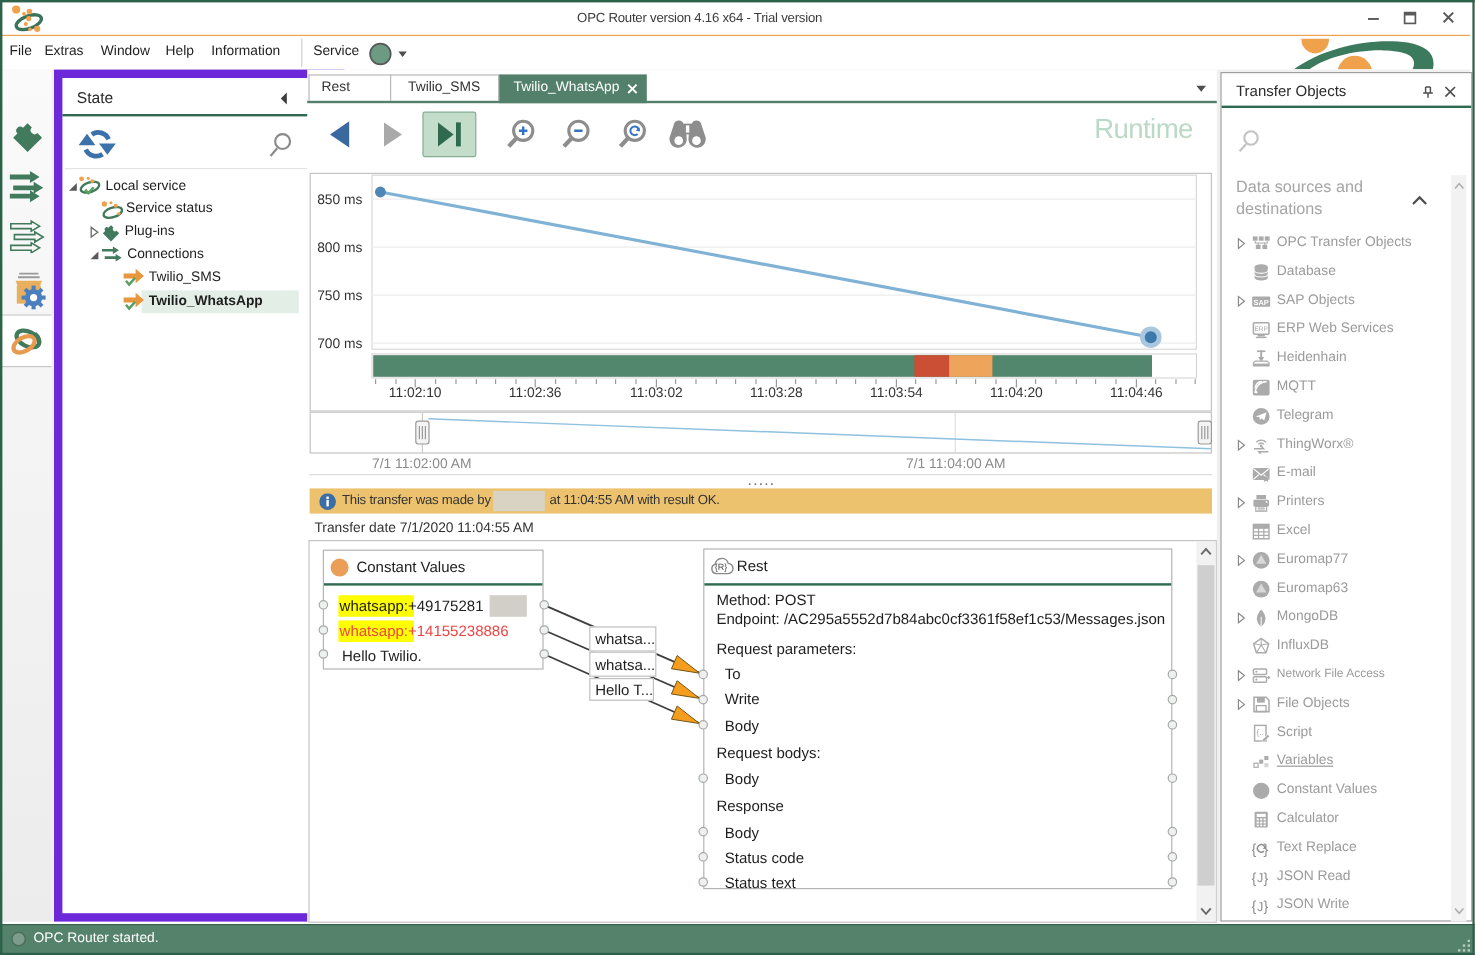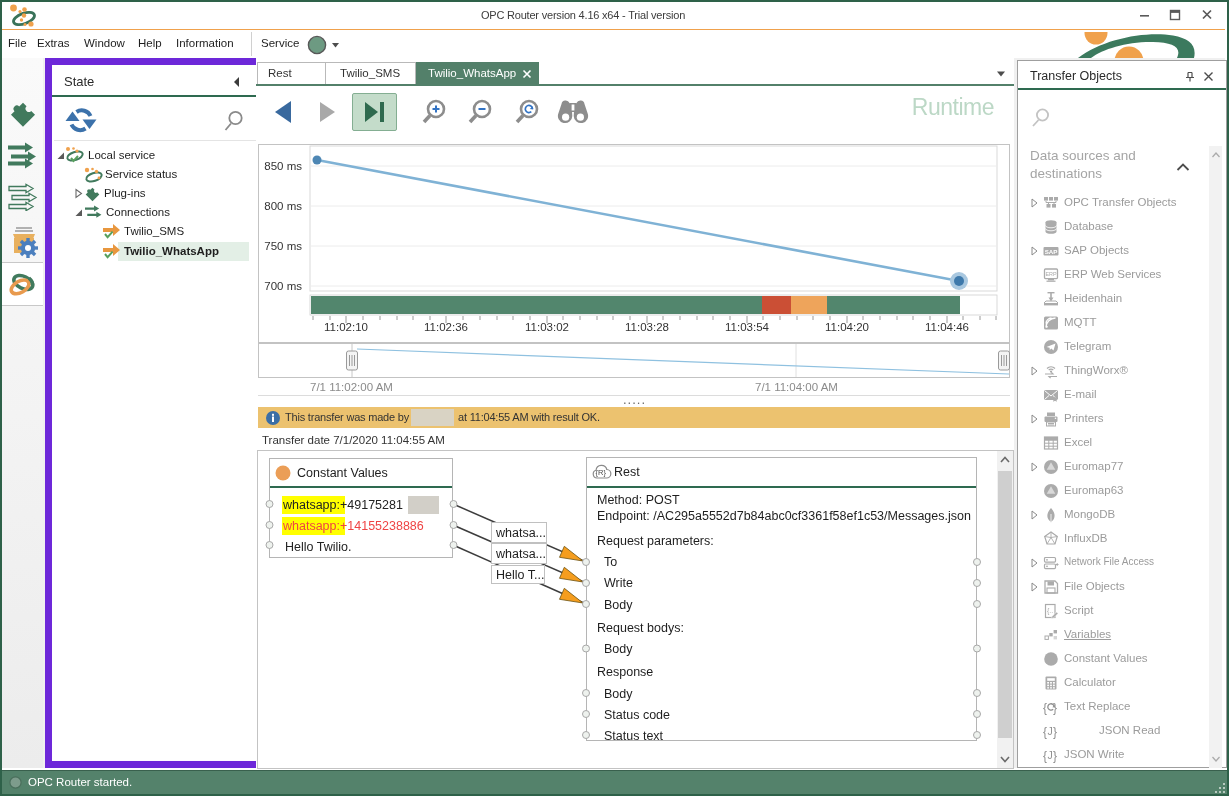--- a/index.html
+++ b/index.html
@@ -709,21 +709,21 @@
         </g>
       </svg>
   <div class="abs tx" style="left:46px;top:639px;font-size:11.5px;color:#9b9b9b;">Text Replace</div>
   <svg class="abs" style="left:25px;top:662px;" width="16" height="16" viewBox="0 0 16 16">
         <g fill="#ababab">
           <text x="0" y="12.5" font-size="12" font-family="Liberation Sans" fill="#8f8f8f">{</text>
           <text x="10" y="12.5" font-size="12" font-family="Liberation Sans" fill="#8f8f8f">}</text>
           <text x="4.6" y="12" font-size="10.5" font-family="Liberation Sans" fill="#8f8f8f">J</text>
         </g>
       </svg>
-  <div class="abs tx" style="left:46px;top:663px;font-size:11.5px;color:#9b9b9b;margin-left:35px;">JSON Read</div>
+  <div class="abs tx" style="left:46px;top:663px;font-size:11.5px;color:#9b9b9b;">JSON Read</div>
   <svg class="abs" style="left:25px;top:686px;" width="16" height="16" viewBox="0 0 16 16">
         <g fill="#ababab">
           <text x="0" y="12.5" font-size="12" font-family="Liberation Sans" fill="#8f8f8f">{</text>
           <text x="10" y="12.5" font-size="12" font-family="Liberation Sans" fill="#8f8f8f">}</text>
           <text x="4.6" y="12" font-size="10.5" font-family="Liberation Sans" fill="#8f8f8f">J</text>
         </g>
       </svg>
   <div class="abs tx" style="left:46px;top:687px;font-size:11.5px;color:#9b9b9b;">JSON Write</div>
 </div>
 

